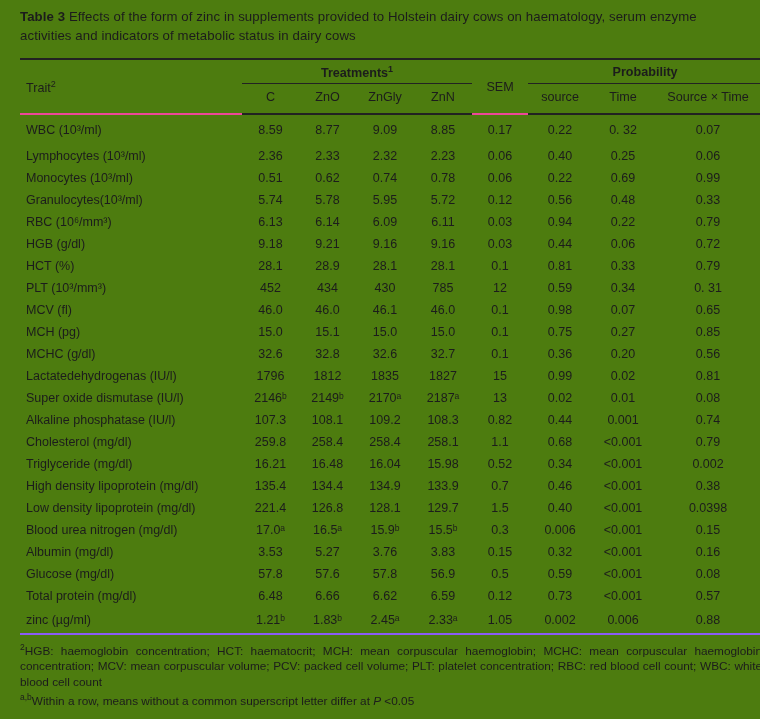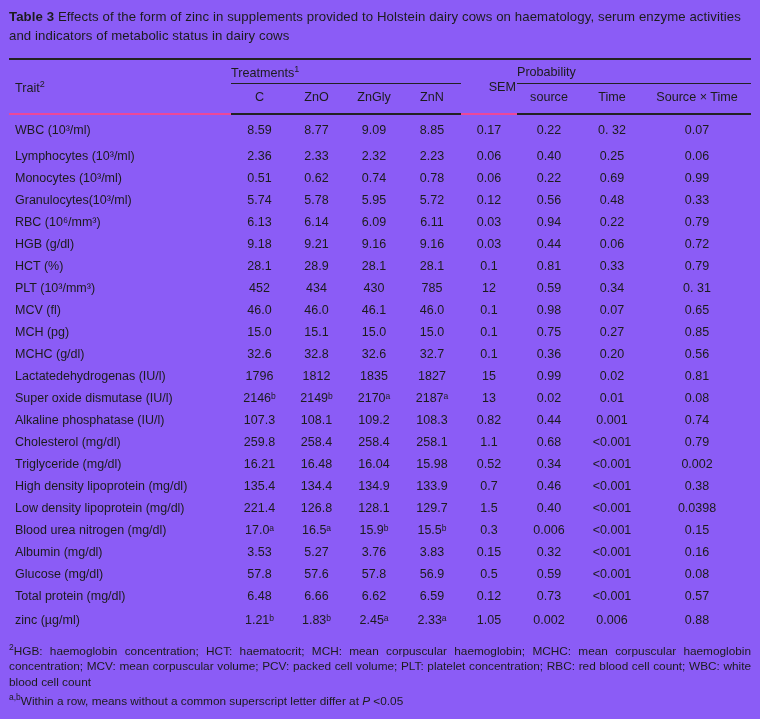--- a/index.html
+++ b/index.html
@@ -1,31 +1,31 @@
 <!DOCTYPE html>
 <html><head>
 <meta charset="utf-8">
 <style>
   html,body { margin:0; padding:0; background:#ffffff; }
   body { font-family:"Liberation Sans","DejaVu Sans",sans-serif; color:#1c1c1c; }
   .page { position:relative; width:760px; height:719px; box-sizing:border-box;
-          padding:8px 9px 4px 9px; background:#8b5cf6; overflow:hidden; }
+          padding:8px 9px 4px 20px; background:#4d7c0f; overflow:hidden; }
   .caption { font-size:13.2px; line-height:18.5px; margin:0 0 13px 0; letter-spacing:0.1px; }
   .caption b { font-weight:bold; }
 
   table.results { border-collapse:collapse; table-layout:fixed; width:742px;
                   border-top:2px solid #222; }
   th, td { font-weight:normal; overflow:hidden; white-space:nowrap; }
 
   
-  th.group { font-size:12.6px; text-align:left; padding:4px 0 3px 0;
-             border-bottom:1.4px solid #222; }
+  th.group { font-size:12.6px; text-align:center; padding:4px 0 3px 0;
+             border-bottom:1.4px solid #222;font-weight:bold; }
   th.span2 { vertical-align:middle; font-size:12.6px; border-bottom:2px solid #ec4899; }
   th.trait-th { text-align:left; padding-left:6px; }
-  th.sem-th { text-align:right; }
+  th.sem-th { text-align:center; }
   tr.hdr2 th { font-size:12.6px; text-align:center; padding:6px 0 9px 0;
                border-bottom:2px solid #222; }
   sup.hsup { font-size:9px; }
 
   
   tbody td { font-size:12.5px; height:22px; line-height:22px; padding:0; }
   td.trait { text-align:left; padding-left:6px; }
   td.num { text-align:center; }
   tbody tr:first-child td { height:26px; line-height:30px; }
   tbody tr:last-child td { height:26px; line-height:24px; }

